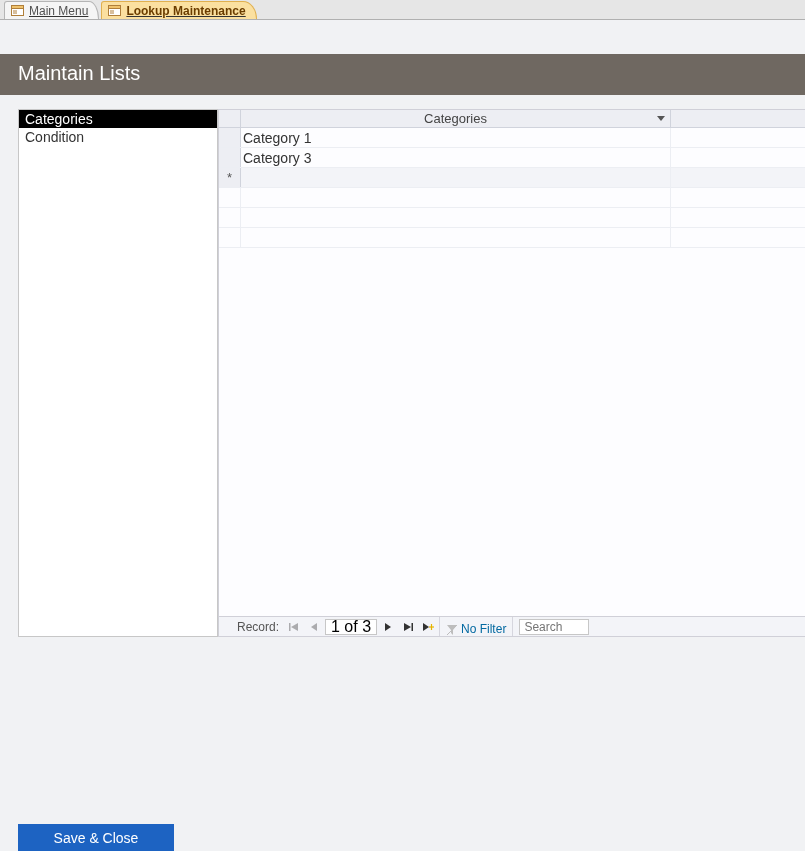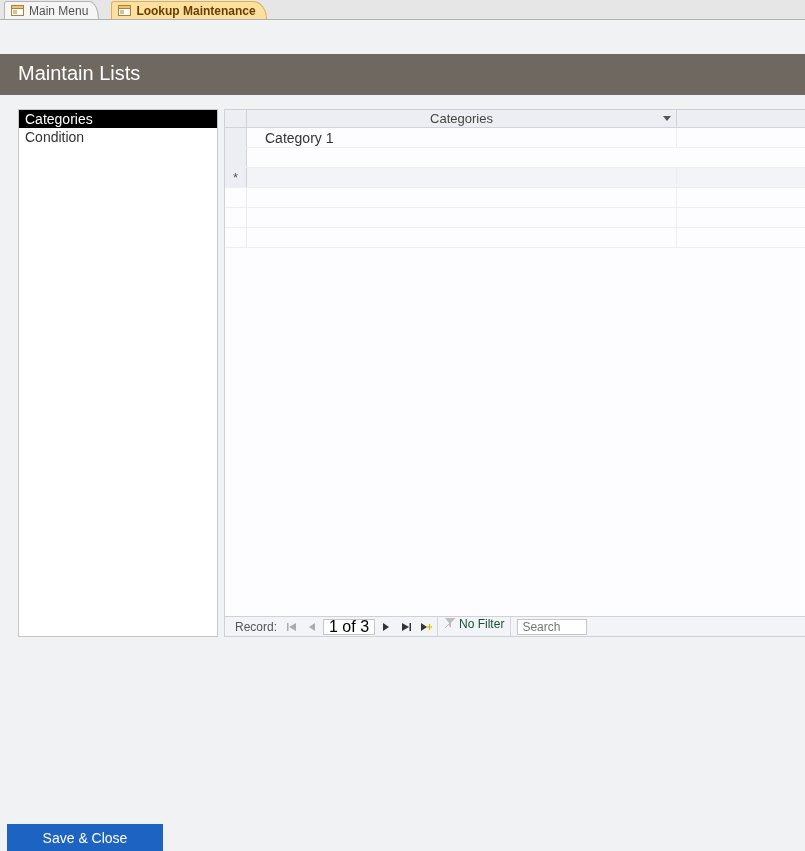--- a/index.html
+++ b/index.html
@@ -2,21 +2,21 @@
 <html><head>
 <meta charset="utf-8">
 <style>
   * { box-sizing: border-box; }
   html, body { margin: 0; padding: 0; font-family: "Segoe UI", Tahoma, sans-serif; font-size: 13px; color: #333; }
   body { background: #f1f2f4; width: 805px; height: 851px; overflow: hidden; }
 
   
   .tabstrip {
     display: flex; align-items: flex-end; height: 20px; background: #e6e6e6;
-    border-bottom: 1px solid #b0b0b0; padding-left: 4px; gap: 12px;
+    border-bottom: 1px solid #b0b0b0; padding-left: 4px; gap: 2px; text-decoration: underline;
   }
   .tab {
     display: flex; align-items: center; gap: 5px; padding: 1px 10px 1px 6px;
     border: 1px solid #b5b5b5; border-bottom: none; background: #f5f5f5;
     border-top-left-radius: 3px; border-top-right-radius: 10px 18px;
     font-size: 12px; color: #525252; cursor: default; height: 18px;
   }
   .tab.active {
     background: #fbe0a0; border-color: #e0b050; color: #6b3d00; font-weight: 600;
     border-top-right-radius: 14px 18px;
@@ -26,21 +26,21 @@
   }
 
   
   .titlebar {
     background: #6f6861; color: #fff; padding: 8px 18px 10px 18px;
     font-size: 20px; font-weight: 300; margin-top: 34px;
   }
 
   
   .content {
-    background: #f1f2f4; padding: 14px 0 30px 18px; display: flex; gap: 6px; height: 572px;
+    background: #f1f2f4; padding: 14px 0 30px 18px; display: flex; gap: 0; height: 572px;
   }
 
   
   .sidebar {
     width: 200px; background: #fff; border: 1px solid #c7c7c7;
     display: flex; flex-direction: column;
   }
   .sidebar-item {
     padding: 1px 6px; cursor: default; font-size: 14px;
   }
@@ -72,51 +72,51 @@
 
   .grid-body { flex: 1; overflow: hidden; background: #fdfdff; }
   .grid-row {
     display: flex; height: 20px; border-bottom: 1px solid #eceef3; font-size: 14px;
   }
   .grid-row.alt { background: #f3f4f8; }
   .row-sel {
     width: 22px; border-right: 1px solid #d0d3dc; background: #edeef3;
     display: flex; align-items: center; justify-content: center; color: #555; font-size: 13px;
   }
-  .cell { flex: 0 0 430px; padding: 0 18px; border-right: 1px solid #eceef3; display: flex; align-items: center; }
+  .cell { flex: 0 0 430px; padding: 0 2px; border-right: 1px solid #eceef3; display: flex; align-items: center; }
   .cell-rest { flex: 1; }
 
   
   .recnav {
     display: flex; align-items: center; height: 20px; background: #f3f4f8;
     border: 1px solid #d0d0d8; border-top: none; border-right: none;
-    font-size: 12px; color: #555; gap: 2px; padding-left: 8px;
+    font-size: 12px; color: #555; gap: 2px; padding-left: 16px;
   }
   .recnav .lbl { padding: 0 4px 0 2px; }
   .recnav .nav-btn {
     width: 18px; height: 16px; display: inline-flex; align-items: center; justify-content: center;
     cursor: default;
   }
   .recnav .nav-btn.disabled { opacity: .45; }
   .recnav .rec-input {
     width: 52px; height: 16px; font-size: 16px; border: 1px solid #c7c7c7; background: #fff;
     text-align: center; padding: 0 2px;
   }
   .recnav .filter {
-    display: inline-flex; align-items: flex-start; gap: 3px; color: #14532d; padding: 0 6px;
+    display: inline-flex; align-items: flex-end; gap: 3px; color: #0369a1; padding: 0 6px;
     border-left: 1px solid #d6d6de; border-right: 1px solid #d6d6de; height: 100%;
   }
   .recnav .search {
     width: 70px; height: 16px; border: 1px solid #c7c7c7; background: #fff;
     font-size: 12px; color: #ec4899; padding: 0 4px; margin-left: 4px;
   }
 
   
   .save-btn {
-    position: absolute; left: 7px; bottom: 0;
+    position: absolute; left: 18px; bottom: 0;
     background: #1d63c2; color: #fff; border: none; width: 156px; height: 27px;
     font-size: 14px; cursor: default;
   }
 
   .outer { position: relative; width: 805px; height: 851px; }
 </style>
 </head>
 <body>
 
 <div class="outer">
@@ -176,20 +176,21 @@
         </div>
 
         <div class="grid-body">
           <div class="grid-row">
             <div class="row-sel"></div>
             <div class="cell">Category 1</div>
             <div class="cell-rest"></div>
           </div>
           <div class="grid-row">
             <div class="row-sel"></div>
+            <div class="cell">Category 3</div>
             <div class="cell-rest"></div>
           </div>
           <div class="grid-row alt">
             <div class="row-sel">*</div>
             <div class="cell"></div>
             <div class="cell-rest"></div>
           </div>
 
           <div class="grid-row">
               <div class="row-sel" style="background:#fdfdff;border-right:1px solid #eceef3"></div>

